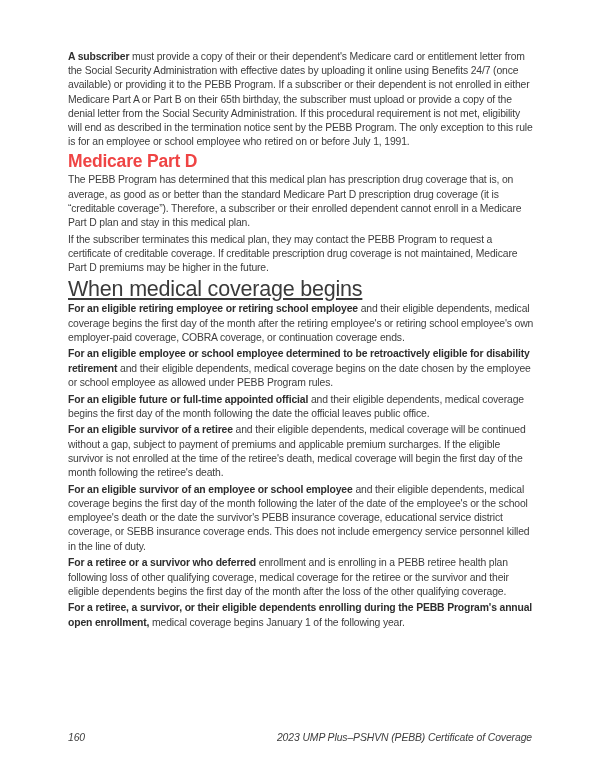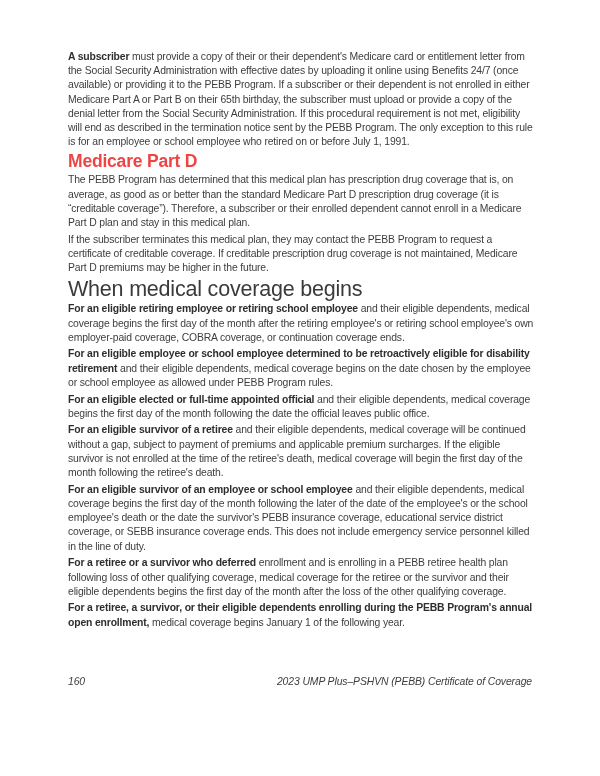--- a/index.html
+++ b/index.html
@@ -39,26 +39,27 @@
     letter-spacing: -0.2px;
     margin: 1px 0 2.5px 0;
   }
   h1.sec-light {
     font-size: 21.5px;
     line-height: 23px;
     font-weight: 300;
     color: #3a3a3a;
     letter-spacing: -0.2px;
     margin: 1px 0 1.5px 0;
+    text-decoration: underline;
   }
   .footer {
     position: absolute;
     left: 68px;
     right: 68px;
-    top: 676px;
+    top: 732px;
     display: flex;
     justify-content: space-between;
     align-items: center;
     font-size: 10.4px;
     font-style: italic;
     color: #3d3d3d;
     letter-spacing: -0.1px;
   }
 </style>
 </head>
@@ -71,21 +72,21 @@
 
     <h2 class="sec-bold">Medicare Part D</h2>
 
     <p><span>The PEBB Program has determined that this medical plan has prescription drug coverage that is, on average, as good as or better than the standard Medicare Part D prescription drug coverage (it is “creditable coverage”). Therefore, a subscriber or their enrolled dependent cannot enroll in a Medicare Part D plan and stay in this medical plan.</span></p>
     <p><span>If the subscriber terminates this medical plan, they may contact the PEBB Program to request a certificate of creditable coverage. If creditable prescription drug coverage is not maintained, Medicare Part D premiums may be higher in the future.</span></p>
 
     <h1 class="sec-light">When medical coverage begins</h1>
 
     <p><b>For an eligible retiring employee or retiring school employee</b><span> and their eligible dependents, medical coverage begins the first day of the month after the retiring employee's or retiring school employee's own employer-paid coverage, COBRA coverage, or continuation coverage ends.</span></p>
     <p><b>For an eligible employee or school employee determined to be retroactively eligible for disability retirement</b><span> and their eligible dependents, medical coverage begins on the date chosen by the employee or school employee as allowed under PEBB Program rules.</span></p>
-    <p><b>For an eligible elected or full-time appointed official</b><span> and their eligible dependents, medical coverage begins the first day of the month following the date the official leaves public office.</span></p>
+    <p><b>For an eligible future or full-time appointed official</b><span> and their eligible dependents, medical coverage begins the first day of the month following the date the official leaves public office.</span></p>
     <p><b>For an eligible survivor of a retiree</b><span> and their eligible dependents, medical coverage will be continued without a gap, subject to payment of premiums and applicable premium surcharges. If the eligible survivor is not enrolled at the time of the retiree's death, medical coverage will begin the first day of the month following the retiree's death.</span></p>
     <p><b>For an eligible survivor of an employee or school employee</b><span> and their eligible dependents, medical coverage begins the first day of the month following the later of the date of the employee's or the school employee's death or the date the survivor's PEBB insurance coverage, educational service district coverage, or SEBB insurance coverage ends. This does not include emergency service personnel killed in the line of duty.</span></p>
     <p><b>For a retiree or a survivor who deferred</b><span> enrollment and is enrolling in a PEBB retiree health plan following loss of other qualifying coverage, medical coverage for the retiree or the survivor and their eligible dependents begins the first day of the month after the loss of the other qualifying coverage.</span></p>
     <p><b>For a retiree, a survivor, or their eligible dependents enrolling during the PEBB Program's annual open enrollment,</b><span> medical coverage begins January 1 of the following year.</span></p>
 
   </div>
 
   <div class="footer">
     <span>160</span>
     <span>2023 UMP Plus–PSHVN (PEBB) Certificate of Coverage</span>

